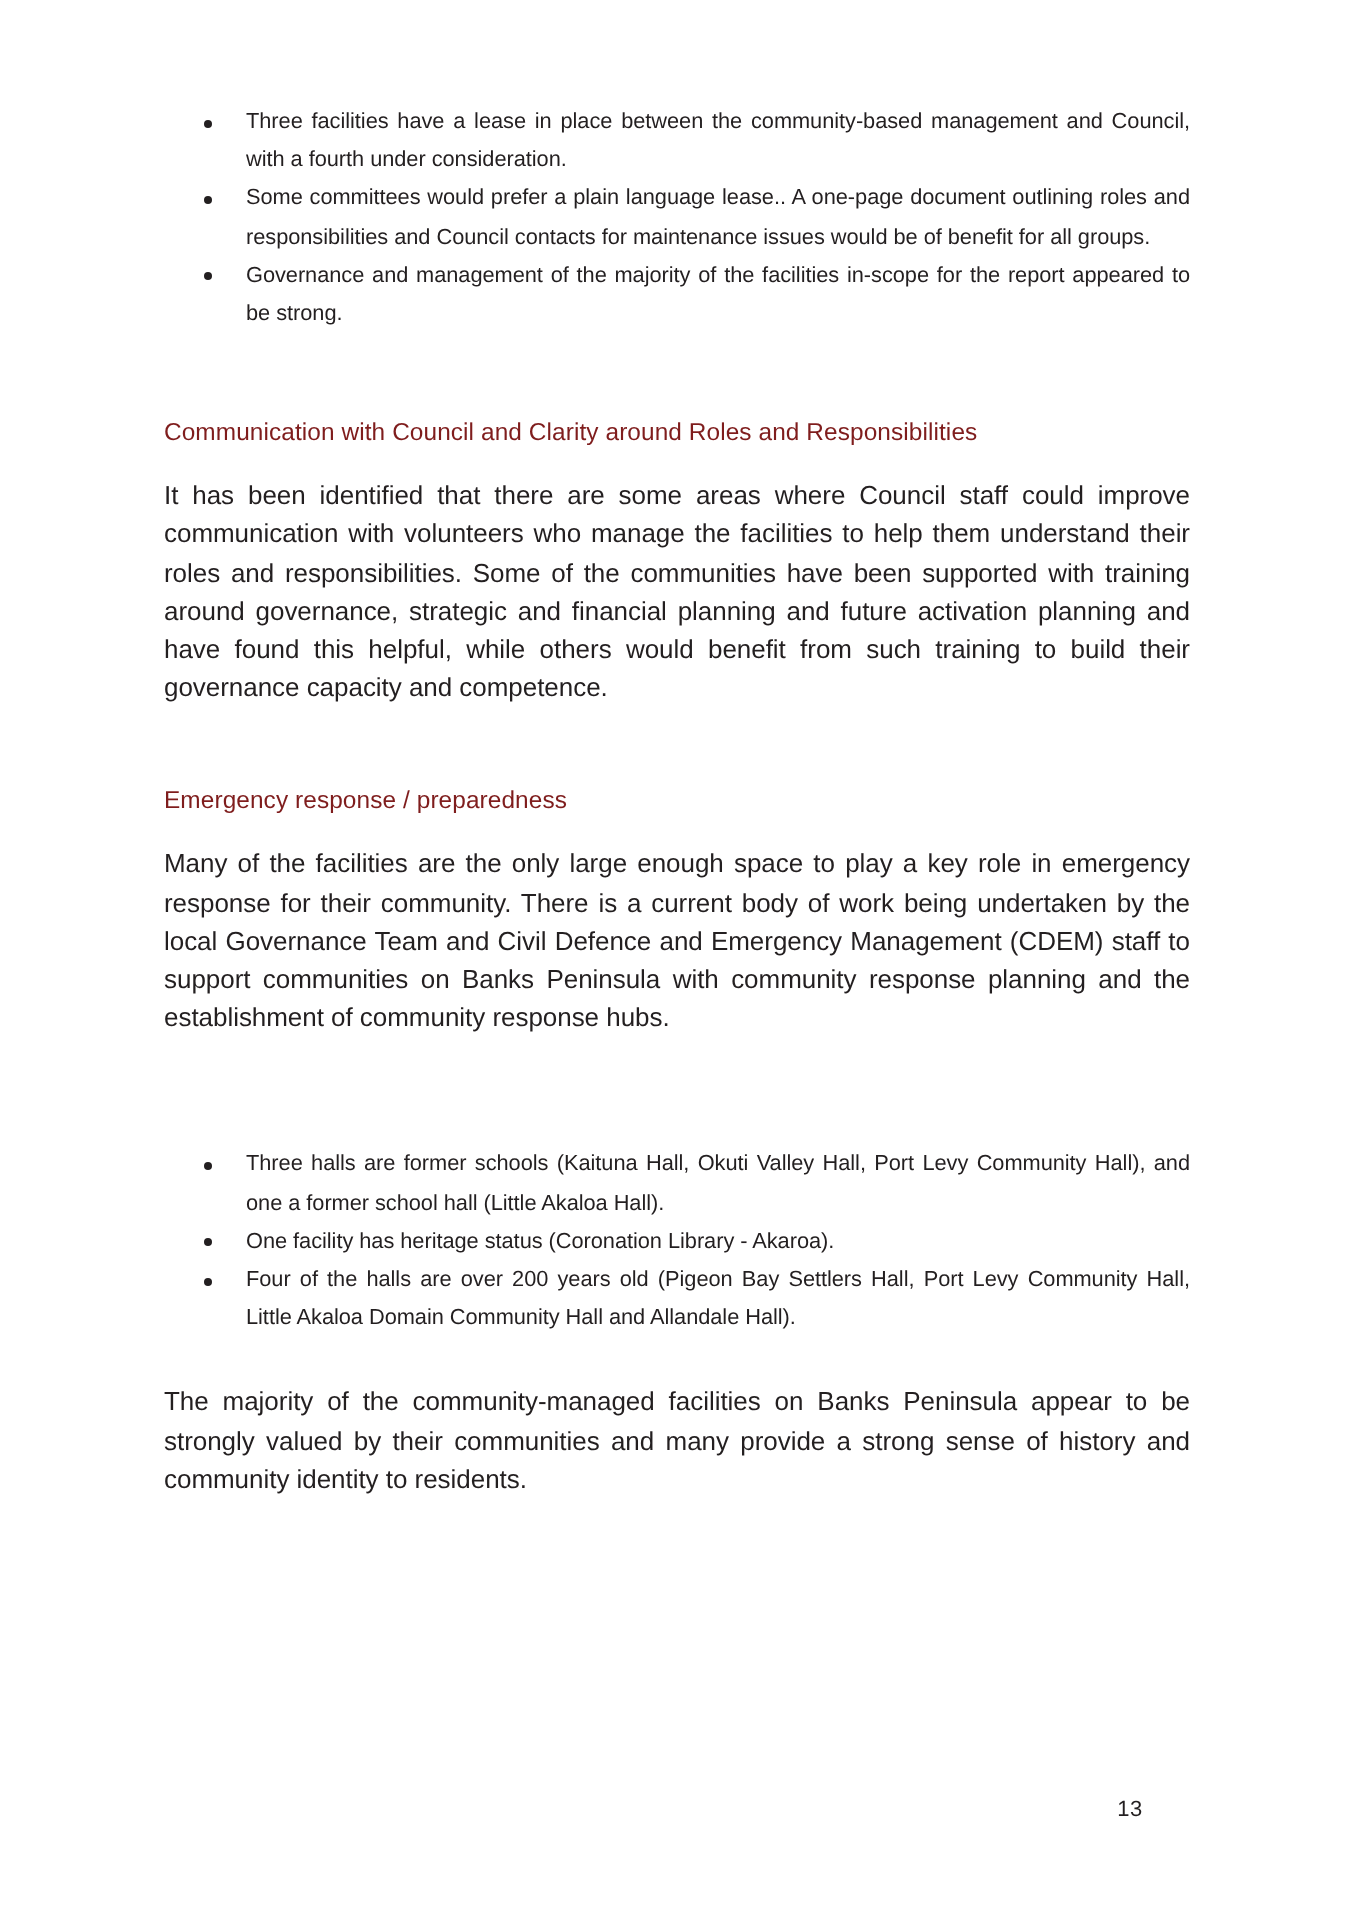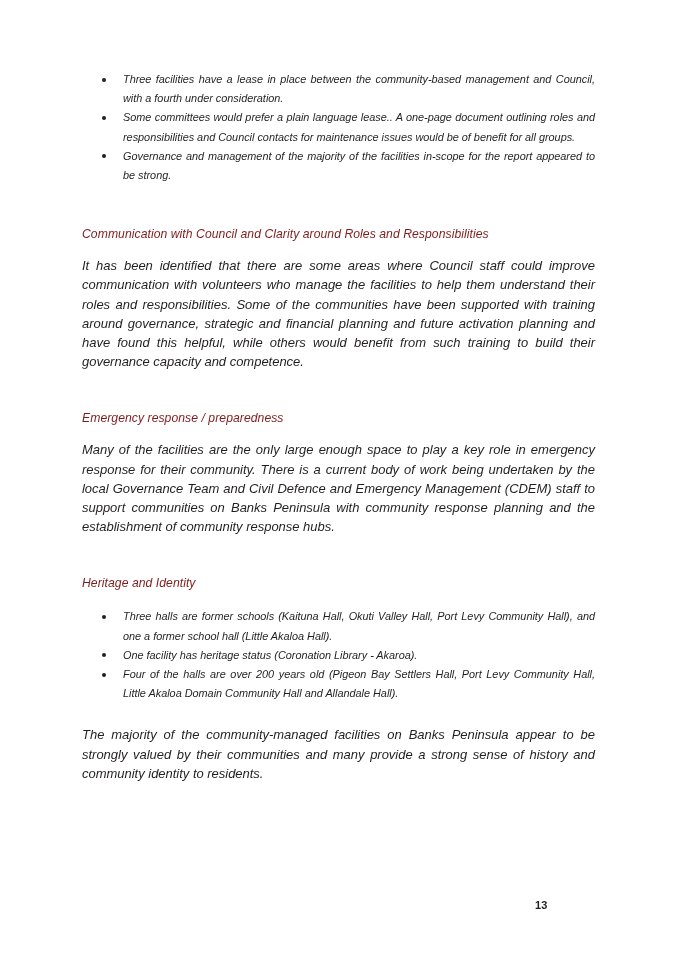--- a/index.html
+++ b/index.html
@@ -20,23 +20,22 @@
     position: relative;
     width: 675px;
     height: 954px;
     background: #ffffff;
     box-sizing: border-box;
   }
 
   .content {
     position: absolute;
     left: 82px;
-    top: 70px;
+    top: 52px;
     width: 513px;
-    font-style: italic;
   }
 
   
   .para {
     font-size: 13px;
     line-height: 19.2px;
     color: #231f20;
     text-align: justify;
     text-justify: inter-word;
     margin: 0;
@@ -89,25 +88,25 @@
   .gap-para-to-head { height: 39px; }
   .gap-head-to-list { height: 16px; }
   .gap-list-to-para { height: 22px; }
 
   
   .page-number {
     position: absolute;
     right: 80px;
     top: 898px;
     width: 60px;
-    text-align: left;
+    text-align: center;
     font-size: 11px;
     line-height: 14px;
     color: #231f20;
-    font-weight: bold;
+    font-weight: normal;
     letter-spacing: 0.2px;
   }
 </style>
 </head>
 <body>
 
 <div class="page">
 
   <div class="content">
 
@@ -137,21 +136,20 @@
     <div class="gap-para-to-head"></div>
 
     <h2 class="heading">Emergency response / preparedness</h2>
 
     <div class="gap-head-to-para"></div>
 
     <p class="para">Many of the facilities are the only large enough space to play a key role in emergency response for their community. There is a current body of work being undertaken by the local Governance Team and Civil Defence and Emergency Management (CDEM) staff to support communities on Banks Peninsula with community response planning and the establishment of community response hubs.</p>
 
     <div class="gap-para-to-head"></div>
 
-    <h2 class="heading">Heritage and Identity</h2>
 
     <div class="gap-head-to-list"></div>
 
     <ul class="bullets">
       <li>
         <span class="bullet-dot"></span>
         <span class="li-text">Three halls are former schools (Kaituna Hall, Okuti Valley Hall, Port Levy Community Hall), and one a former school hall (Little Akaloa Hall).</span>
       </li>
       <li>
         <span class="bullet-dot"></span>

